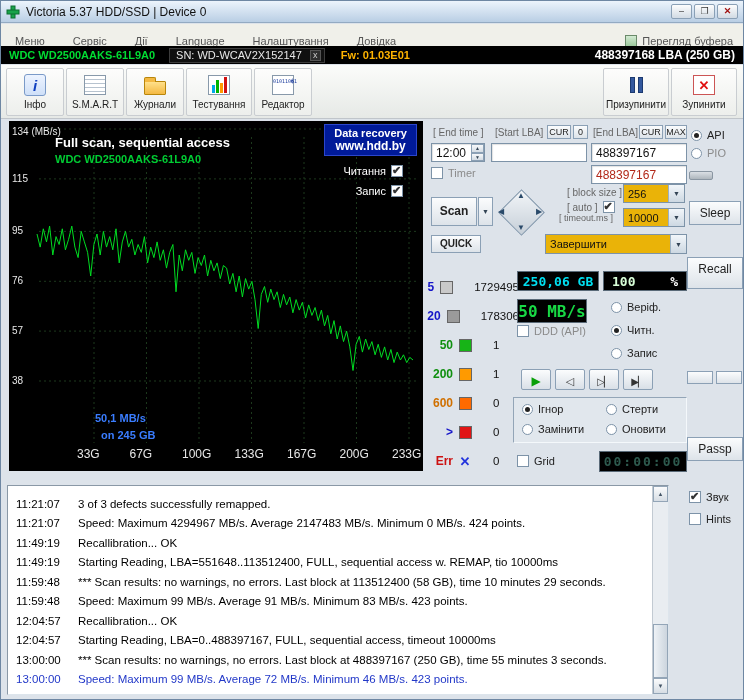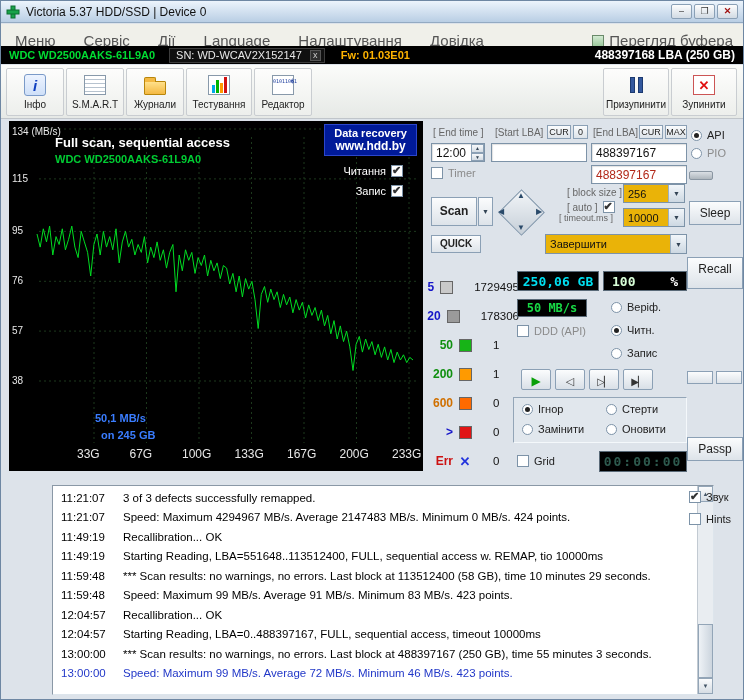--- a/index.html
+++ b/index.html
@@ -12,21 +12,21 @@
     background:linear-gradient(#ecf4fc,#b9cee4); border-bottom:1px solid #93aac2;
     display:flex; align-items:center; gap:6px; padding:0 5px; }
   #titlebar .ttext { font-size:12px; color:#111; }
   .winbtns { margin-left:auto; display:flex; gap:2px; }
   .winbtn { width:21px; height:15px; font-size:9px; line-height:13px; text-align:center;
     background:linear-gradient(#fdfdfd,#d2dbe4); border:1px solid #8aa0b6; border-radius:2px; color:#333; }
   .winbtn.close { color:#a01010; font-weight:bold; }
 
   
   #menubar { position:absolute; left:0; top:23px; right:0; height:34px; background:#f0f0ea;
-    border-bottom:1px solid #c9ccc6; display:flex; align-items:center; font-size:15px; color:#555; }
+    border-bottom:1px solid #c9ccc6; display:flex; align-items:center; font-size:11px; color:#555; }
   .menu-item { padding:3px 14px; cursor:default; }
   #menubar-right { margin-left:auto; display:flex; align-items:center; gap:5px; padding-right:10px; }
   .ic-buffer { width:12px; height:12px; border:1px solid #6a8a6a; background:linear-gradient(#d2eAD2,#9cc89c); }
 
   
   #infobar { position:absolute; left:0; top:45px; right:0; height:18px; background:#000;
     display:flex; align-items:center; font-size:11px; }
   .model { color:#00dd33; font-weight:bold; margin-left:8px; }
   .snbox { margin-left:14px; height:15px; border:1px solid #3c3c3c; background:#101010; color:#e8e8e8;
     display:flex; align-items:center; gap:8px; padding:0 3px 0 6px; }
@@ -133,21 +133,21 @@
 
   
   #sidebar { position:absolute; left:686px; top:120px; width:58px; height:350px; font-size:11px; }
   .led { position:absolute; left:2px; top:50px; width:24px; height:9px; border:1px solid #8a96a2;
     border-radius:2px; background:linear-gradient(#dadfe4,#aeb6bd); }
   .sd-btn { font-size:11px; }
 
   
   #lower { position:absolute; left:0; top:478px; right:0; bottom:0; }
   #log { position:absolute; left:6px; top:6px; width:662px; height:210px; background:#fff;
-    border:1px solid; border-color:#8a98a6 #dde5ec #dde5ec #8a98a6; overflow:hidden; padding-top:2px;margin-left:45px; }
+    border:1px solid; border-color:#8a98a6 #dde5ec #dde5ec #8a98a6; overflow:hidden; padding-top:8px; }
   .log-row { display:flex; align-items:center; height:19.5px; font-size:11.5px; color:#000; white-space:nowrap; }
   .log-row.blue { color:#2238c8; }
   .log-time { width:58px; padding-left:8px; flex:none; }
   .log-text { padding-left:12px; overflow:hidden; }
   .sb { position:absolute; right:0; top:0; width:16px; height:100%; background:#e9edf1;
     border-left:1px solid #c2cad2; }
   .sb-btn { position:absolute; left:0; width:15px; height:16px; background:linear-gradient(#fafbfc,#d6dde4);
     border:1px solid #93a5b7; display:flex; align-items:center; justify-content:center; }
   .sb-up { top:0; } .sb-up::before { content:"▲"; font-size:6px; color:#456; }
   .sb-down { bottom:0; } .sb-down::before { content:"▼"; font-size:6px; color:#456; }
@@ -397,21 +397,21 @@
           <span class="lat-x">✕</span>
           <span class="lat-count">0</span>
         </div>
       </div>
 
     <div class="lcd" style="left:92px;top:150px;width:82px;height:20px;color:#00dff0;font-size:13px;">250,06 GB</div>
     <div class="lcd" style="left:178px;top:150px;width:84px;height:20px;justify-content:space-between;padding:0 8px;font-size:13px;">
       <span style="color:#d9ffd9;">100</span>
       <span style="color:#ffffff;">%</span>
     </div>
-    <div class="lcd" style="left:92px;top:178px;width:70px;height:18px;color:#18d945;font-size:12px;">50 MB/s</div>
+    <div class="lcd" style="left:92px;top:178px;width:70px;height:24px;color:#18d945;font-size:16px;">50 MB/s</div>
 
     <label class="radrow" style="left:186px;top:180px;">
       <span class="rad"></span>
       <span>Веріф.</span>
     </label>
     <label class="radrow" style="left:186px;top:203px;">
       <span class="rad sel"></span>
       <span>Читн.</span>
     </label>
     <label class="radrow" style="left:186px;top:226px;">

